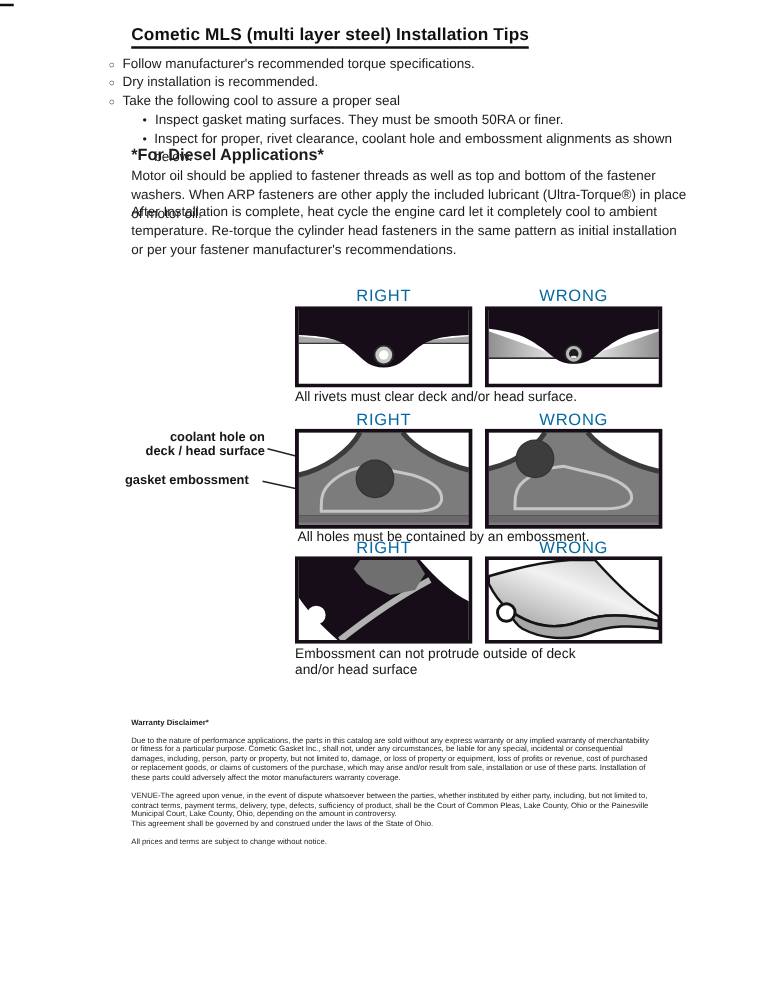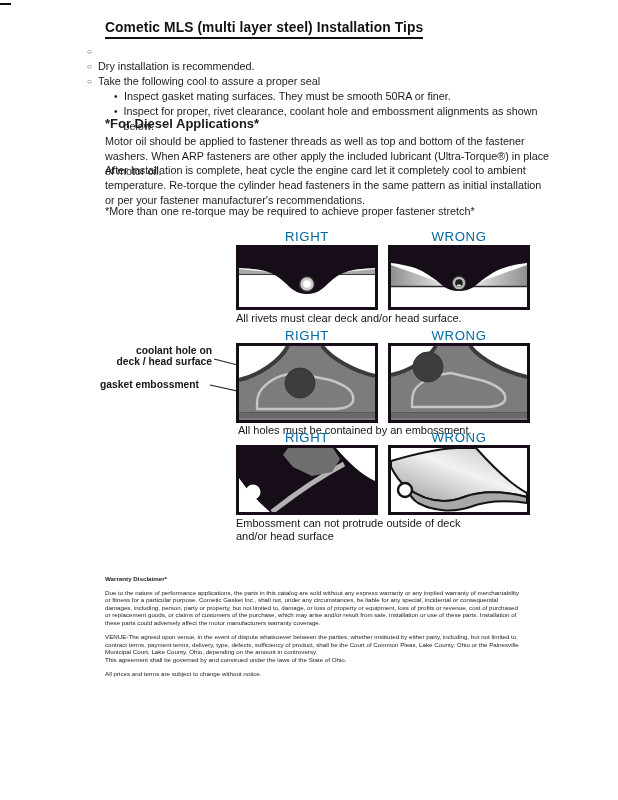--- a/index.html
+++ b/index.html
@@ -46,20 +46,21 @@
 <body>
 
 <div class="page">
   <div class="top-mark"></div>
 
   <h1 class="title">Cometic MLS (multi layer steel) Installation Tips</h1>
 
   <div class="bullets">
     <div class="b">
         <span class="m1">○</span>
+        <span>Follow manufacturer's recommended torque specifications.</span>
       </div>
     <div class="b">
         <span class="m1">○</span>
         <span>Dry installation is recommended.</span>
       </div>
     <div class="b">
         <span class="m1">○</span>
         <span>Take the following cool to assure a proper seal</span>
       </div>
     <div class="b sub">
@@ -68,21 +69,20 @@
       </div>
     <div class="b sub">
         <span class="m2">•</span>
         <span>Inspect for proper, rivet clearance, coolant hole and embossment alignments as shown below.</span>
       </div>
   </div>
 
   <div class="diesel-heading">*For Diesel Applications*</div>
   <p class="body p1">Motor oil should be applied to fastener threads as well as top and bottom of the fastener washers. When ARP fasteners are other apply the included lubricant (Ultra-Torque®) in place of motor oil.</p>
   <p class="body p2">After Installation is complete, heat cycle the engine card let it completely cool to ambient temperature. Re-torque the cylinder head fasteners in the same pattern as initial installation or per your fastener manufacturer's recommendations.</p>
-  <p class="body p3">*More than one re-torque may be required to achieve proper fastener stretch*</p>
 
   <div class="dlabel" style="left:236px; top:229px;">RIGHT</div>
   <div class="dlabel" style="left:388px; top:229px;">WRONG</div>
 
   <div class="dbox" style="left:236px; top:245px;">
     <svg viewBox="0 0 142 65">
       <rect x="0" y="0" width="142" height="65" fill="#ffffff"></rect>
       <polygon points="3,24 55,29 3,29" fill="#a8a8a8"></polygon>
       <polygon points="139,24 87,29 139,29" fill="#a8a8a8"></polygon>
       <line x1="3" y1="29.5" x2="139" y2="29.5" stroke="#3a3a3a" stroke-width="1.2"></line>

